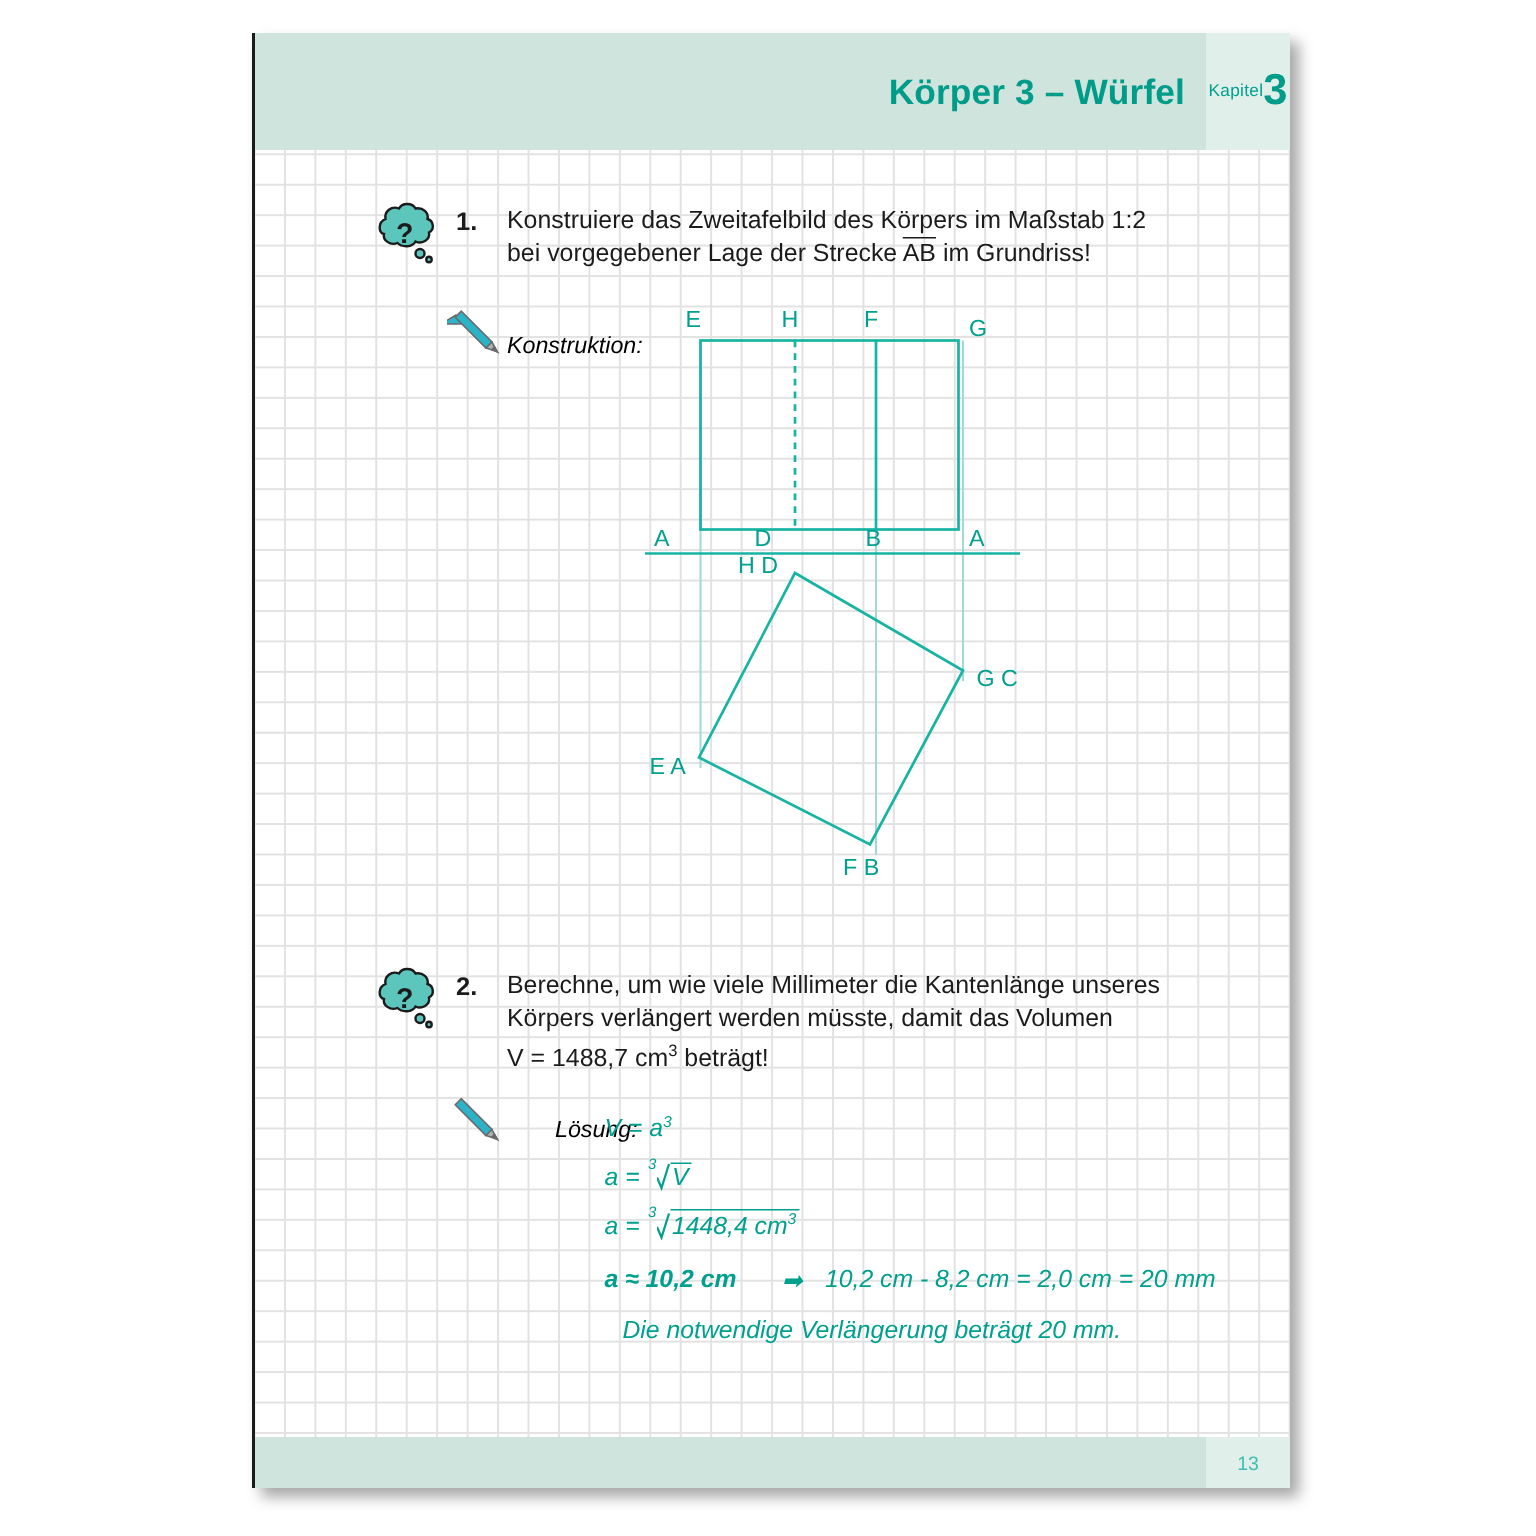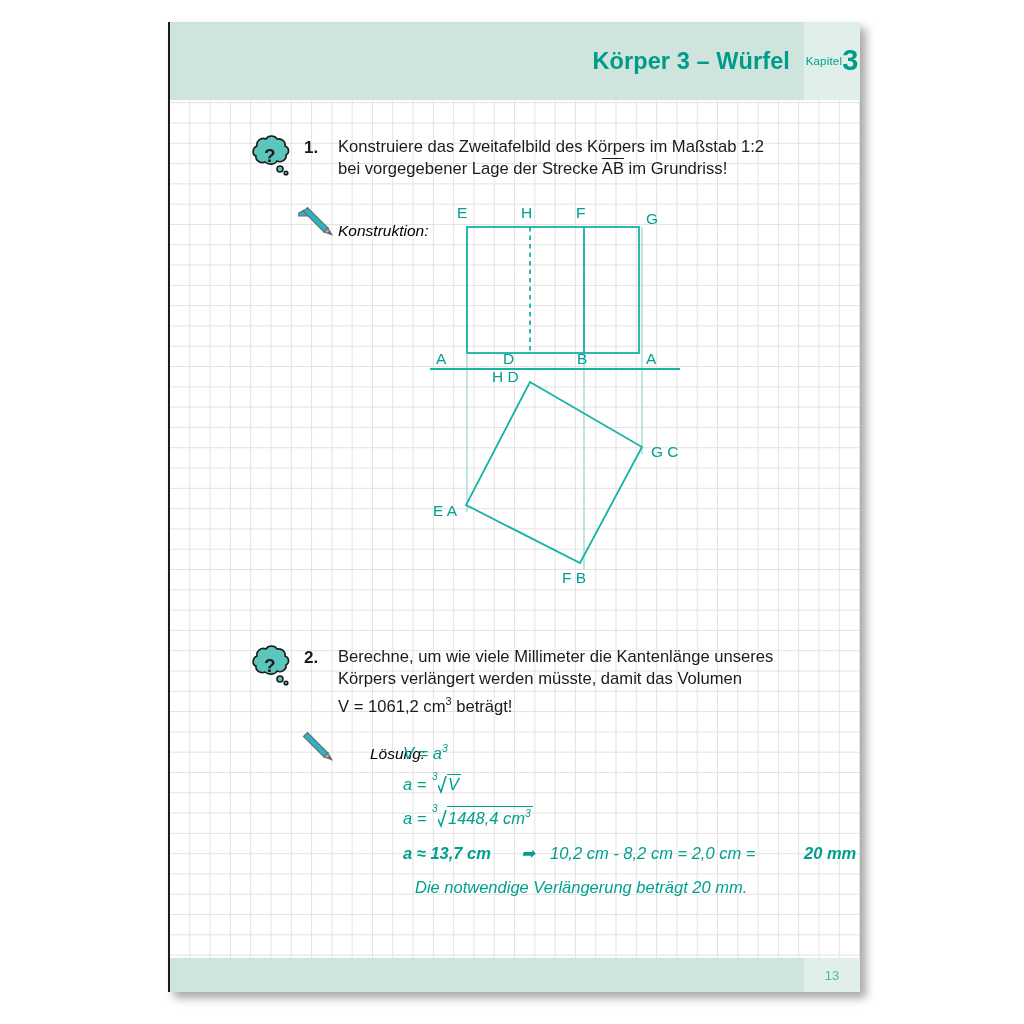--- a/index.html
+++ b/index.html
@@ -183,21 +183,21 @@
           <path fill="#5cc6bd" d="M13 12c-1-5 4-9 9-7 2-4 9-4 11 0 5-1 9 3 8 7 4 1 5 7 1 9 1 5-5 8-9 6-2 4-9 4-12 1-5 2-10-2-9-6-4-1-4-8 1-10z"></path>
           <circle fill="#5cc6bd" cx="36" cy="35" r="3"></circle>
           <circle fill="#5cc6bd" cx="42" cy="39" r="1.8"></circle>
         </g>
         <text x="20" y="28" font-family="Liberation Sans, sans-serif" font-size="19" font-weight="bold" fill="#1b1b1b">?</text>
       </svg>
       <div class="tasknum" style="left:134px;top:626px;">2.</div>
       <div class="tasktext" style="left:168px;top:624px;">Berechne, um wie viele Millimeter die Kantenlänge unseres</div>
       <div class="tasktext" style="left:168px;top:646px;">Körpers verlängert werden müsste, damit das Volumen</div>
       <div class="tasktext" style="left:168px;top:668px;">
-        <span>V = 1061,2 cm</span><span class="sup">3</span><span> beträgt!</span>
+        <span>V = 1488,7 cm</span><span class="sup">3</span><span> beträgt!</span>
       </div>
 
       <svg class="pencil" style="left:128px;top:708px;" viewBox="0 0 40 40">
         <g stroke="#6b6b6b" stroke-width="1.1">
           <path fill="#2bb3c8" d="M5.5 6.5 L9.5 2.5 L30 23 L26 27 Z"></path>
           <path fill="#aab3b8" d="M26 27 L30 23 L33.5 29.5 Z"></path>
           <path fill="#555" d="M31.6 26.2 L33.5 29.5 L30.2 27.7 Z"></path>
         </g>
       </svg>
       <div class="tealitalic" style="left:168px;top:723px;margin-left:32px;">Lösung:</div>
@@ -224,26 +224,26 @@
         <span>a = </span><span style="position:relative;display:inline-block;">
           <span class="sm" style="position:absolute;left:1px;top:-3px;font-size:10px;">3</span>
           <span style="display:inline-block;padding-left:7px;">
             <svg width="9" height="20" viewBox="0 0 9 20" style="vertical-align:-4px;">
               <path d="M0 11 L3 18 L8 2" stroke="#00a08e" stroke-width="1.5" fill="none"></path>
             </svg><span style="border-top:1.4px solid #00a08e;padding:0 2px 0 1px;display:inline-block;"><span>1448,4 cm</span><span class="sm">3</span></span>
           </span>
         </span>
       </div>
 
-      <div class="mathline bold" style="left:233px;top:822px;">a ≈ 13,7 cm</div>
+      <div class="mathline bold" style="left:233px;top:822px;">a ≈ 10,2 cm</div>
 
       <div class="mathline" style="left:351px;top:822px;" style2="">➡</div>
 
       <div class="mathline" style="left:380px;top:822px;">
-        <span>10,2 cm - 8,2 cm = 2,0 cm = </span><span style="font-weight:bold;padding-left:44px;">20 mm</span>
+        <span>10,2 cm - 8,2 cm = 2,0 cm = </span><span style="font-weight:normal;">20 mm</span>
       </div>
 
       <div class="mathline" style="left:233px;top:856px;margin-left:12px;">Die notwendige Verlängerung beträgt 20 mm.</div>
     </div>
 
     <div id="footer">
       <div id="footer-pagebox">
         <span id="page-number">13</span>
       </div>
     </div>

